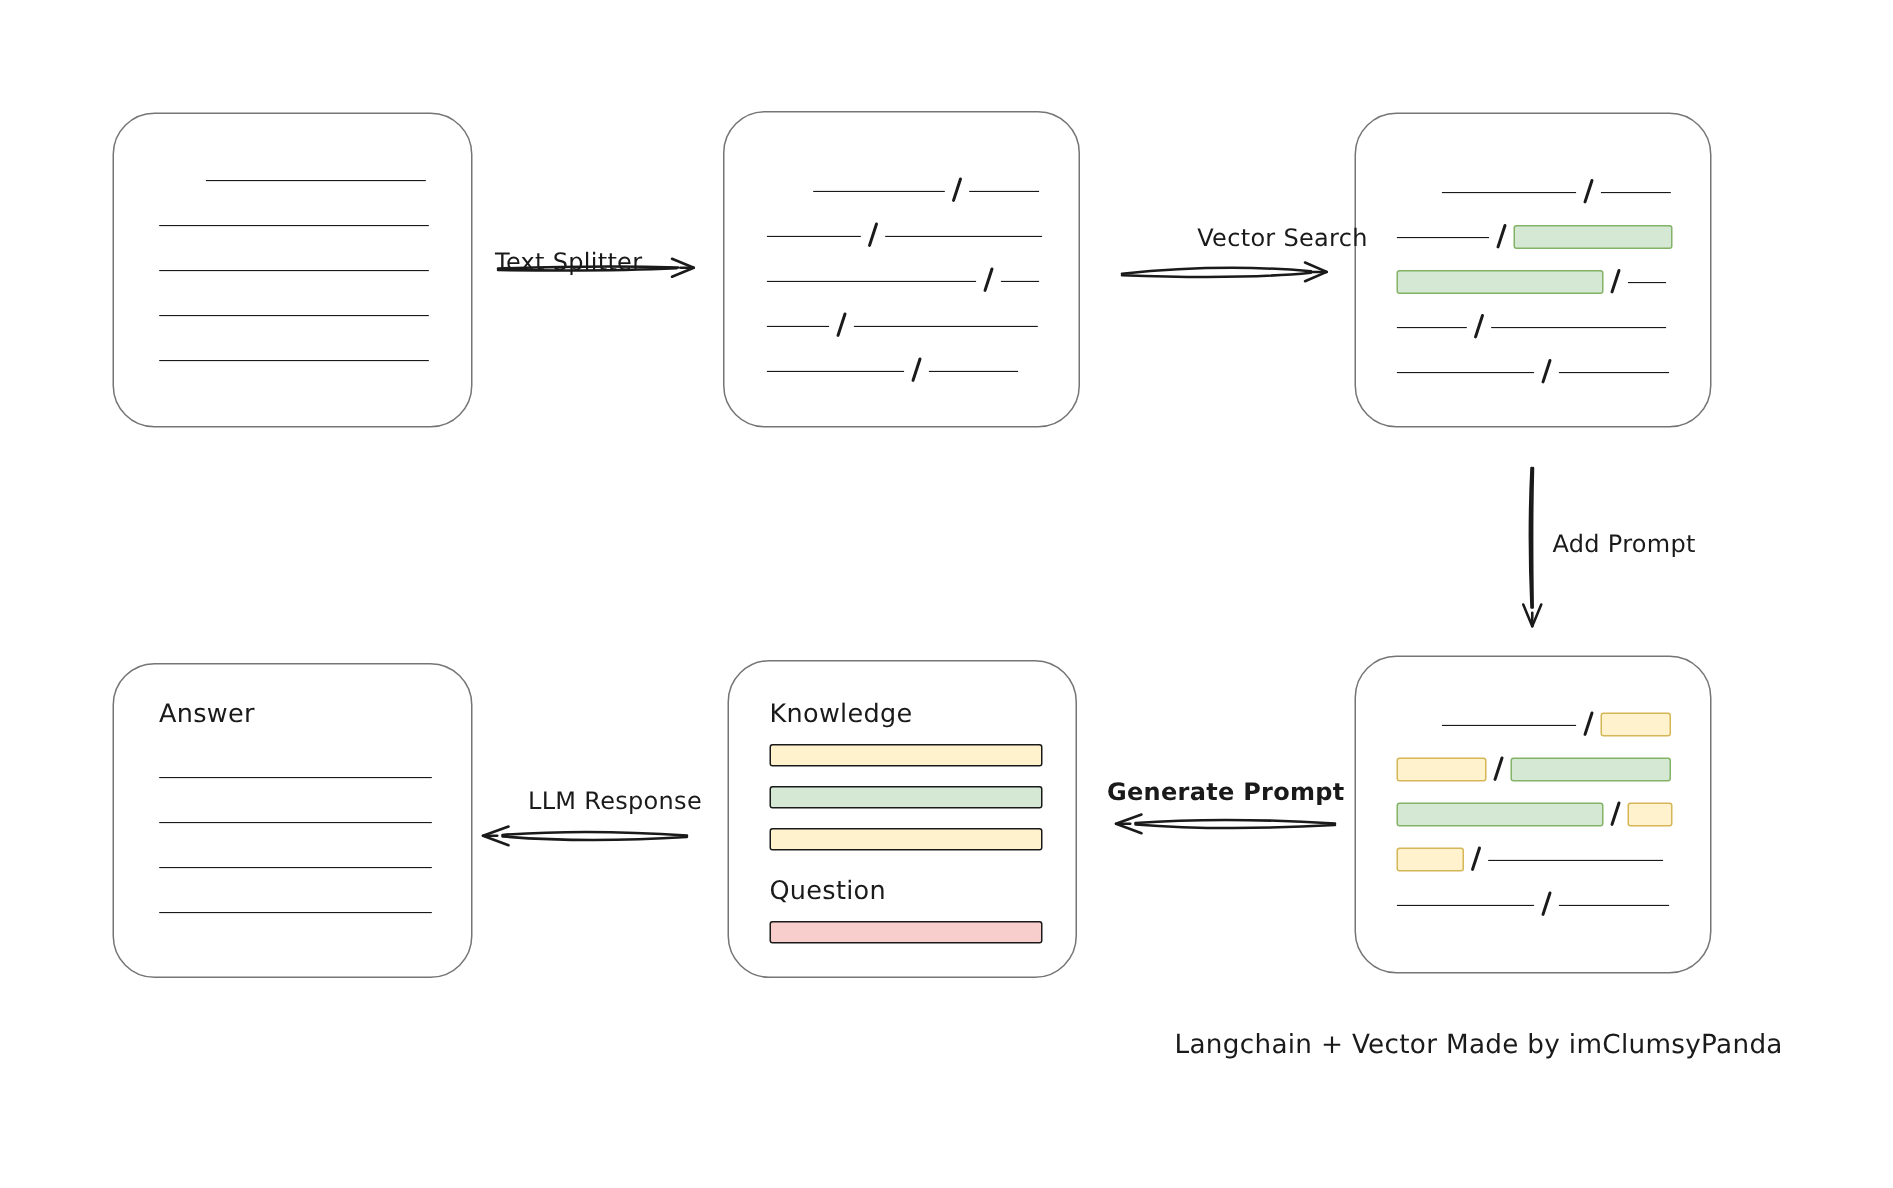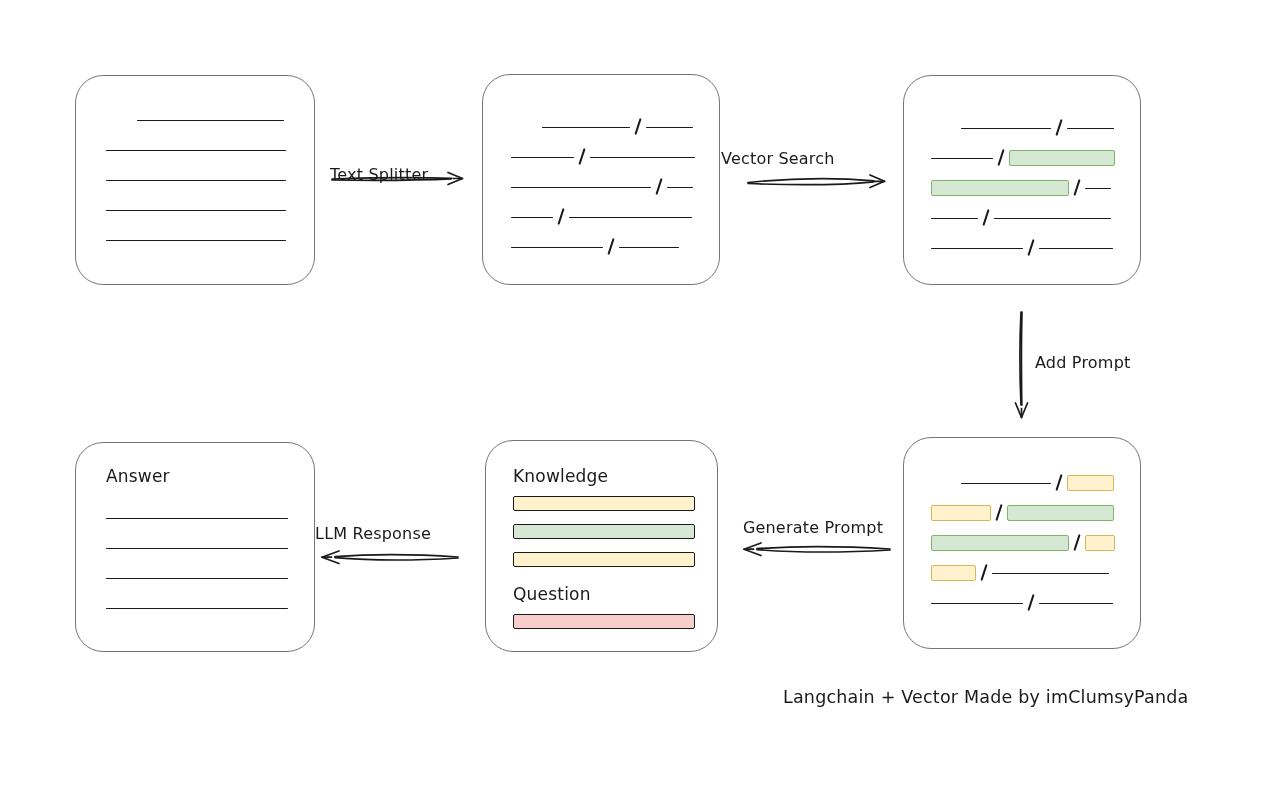--- a/index.html
+++ b/index.html
@@ -52,27 +52,27 @@
   #box-prompt .q-label{margin-top:17px;}
   #box-answer .box-label{position:absolute;left:30px;top:23px;}
 
   
   .arrow{position:absolute;}
   .arrow svg{display:block;}
   .arrow path{stroke:var(--line);stroke-width:1.7;fill:none;stroke-linecap:round;stroke-linejoin:round;}
   .flow-label{position:absolute;font-size:16px;line-height:19px;color:var(--line);letter-spacing:.2px;white-space:nowrap;}
   #lbl-text-splitter{left:330px;top:148px;width:136px;text-align:left;margin-top:17px;}
   #arr-text-splitter{left:330px;top:168px;}
-  #lbl-vector-search{left:721px;top:149px;width:146px;}
+  #lbl-vector-search{left:782px;top:149px;width:146px;text-align:center;}
   #arr-vector-search{left:746px;top:172px;}
   #lbl-add-context{left:1035px;top:353px;}
   #arr-add-context{left:1011px;top:310px;}
-  #lbl-generate-prompt{left:738px;top:518px;width:150px;text-align:center;}
+  #lbl-generate-prompt{left:738px;top:518px;width:150px;text-align:center;font-weight:bold;}
   #arr-generate-prompt{left:740px;top:540px;}
-  #lbl-llm-response{left:304px;top:524px;width:138px;text-align:center;}
+  #lbl-llm-response{left:341px;top:524px;width:138px;text-align:center;}
   #arr-llm-response{left:318px;top:548px;}
 
   #caption{
     position:absolute;left:783px;top:687px;font-size:17.5px;line-height:21px;
     color:var(--line);letter-spacing:.2px;white-space:nowrap;
   }
 </style>
 </head>
 <body>
 

